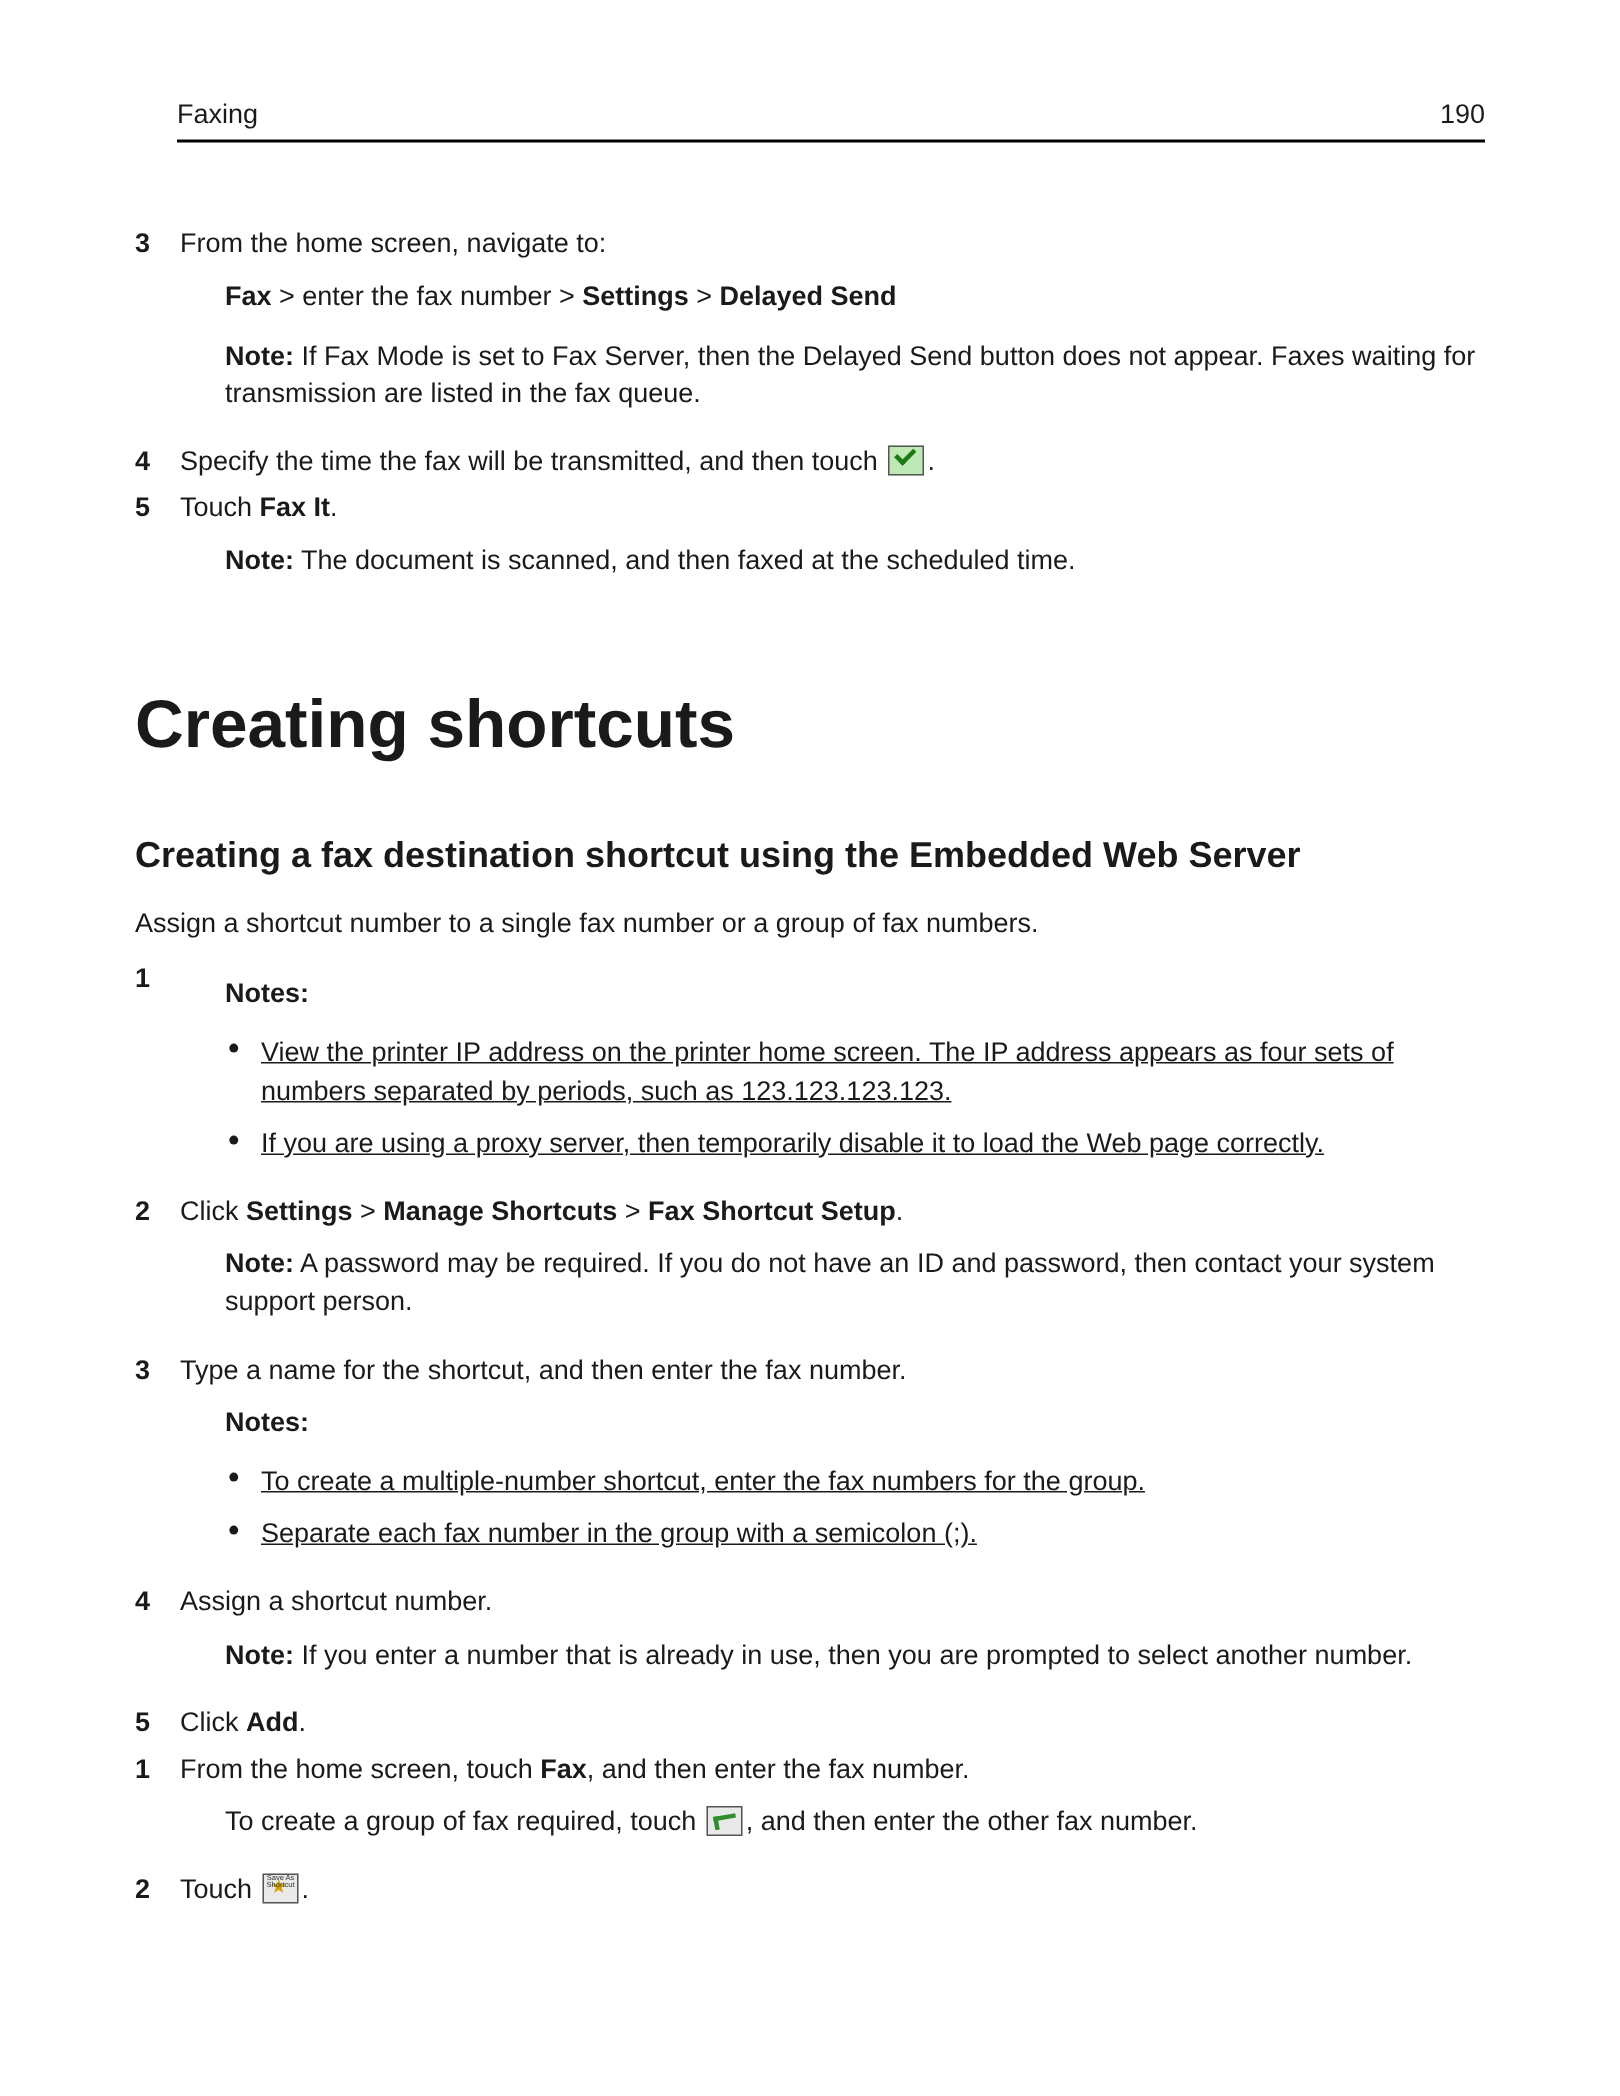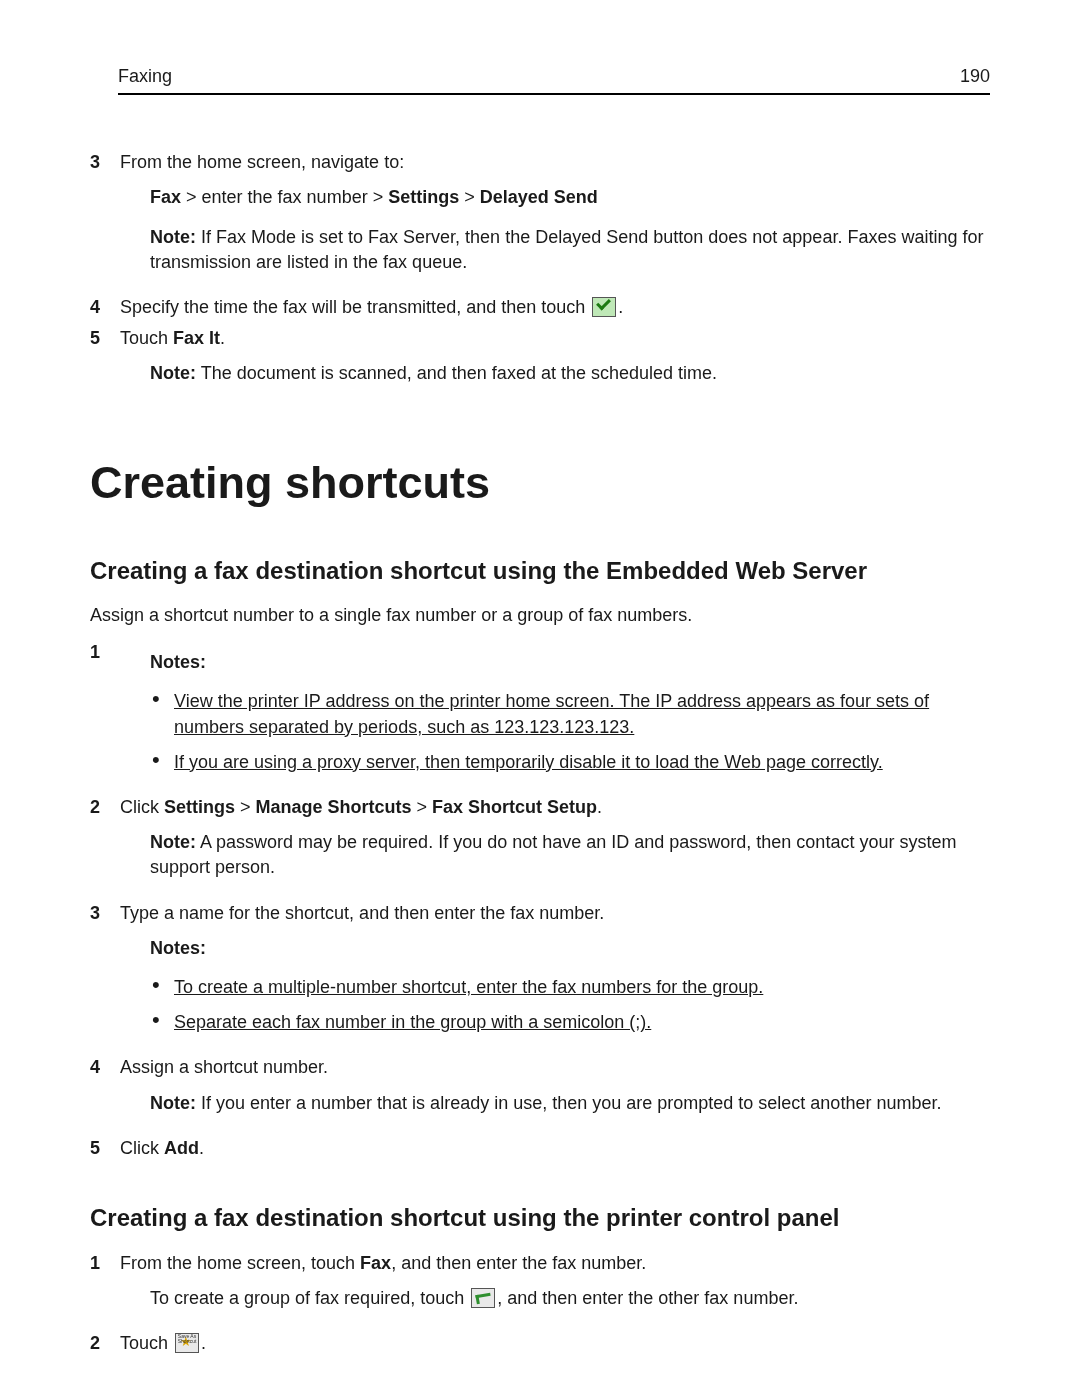--- a/index.html
+++ b/index.html
@@ -213,21 +213,20 @@
     </div>
   </div>
 
   <div class="step">
     <span class="step-num">5</span>
     <div class="step-body">
       <span>Click </span><b>Add</b><span>.</span>
     </div>
   </div>
 
-  <h2 class="subsection-title">Creating a fax destination shortcut using the printer control panel</h2>
 
   <div class="step">
     <span class="step-num">1</span>
     <div class="step-body">
       <span>From the home screen, touch </span><b>Fax</b><span>, and then enter the fax number.</span>
       <div class="indent">
         <span>To create a group of fax required, touch </span><span class="icon-box icon-return"></span><span>, and then enter the other fax number.</span>
       </div>
     </div>
   </div>

